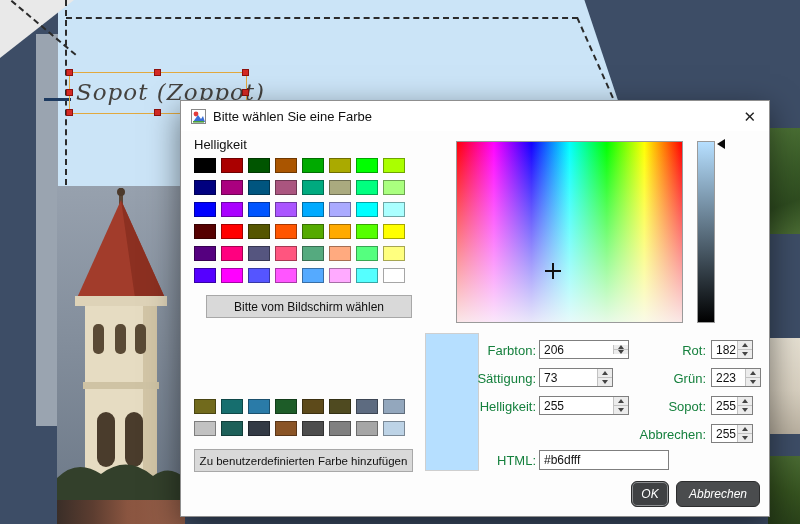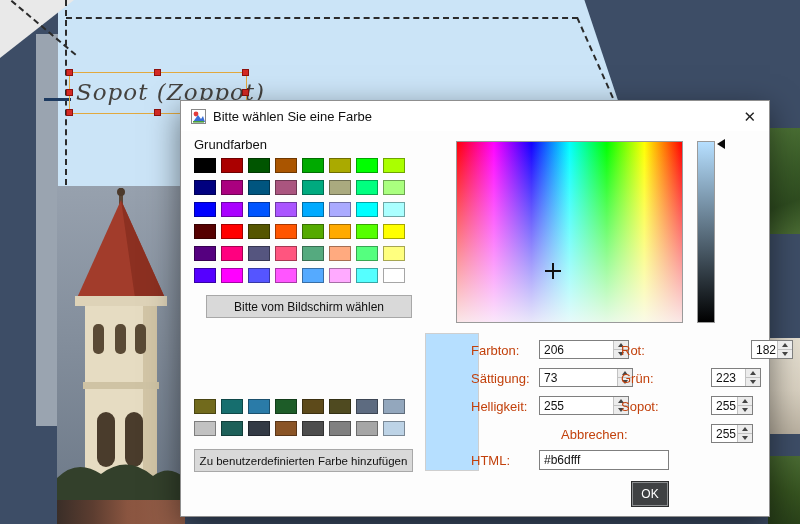--- a/index.html
+++ b/index.html
@@ -75,41 +75,41 @@
 
   .lum-bar { position:absolute; left:516px; top:40px; width:18px; height:182px;
     border:1px solid #9a9a9a; box-sizing:border-box; }
   .lum-arrow { position:absolute; left:536px; top:38px; width:0; height:0;
     border-top:5px solid transparent; border-bottom:5px solid transparent;
     border-right:8px solid #0a0a0a; }
 
   .preview { position:absolute; left:244px; top:232px; width:54px; height:138px;
     border:1px solid #cfcfcf; box-sizing:border-box; }
 
-  .flabel { position:absolute; color:#c2410c; font-size:13px; }
+  .flabel { position:absolute; text-align:right; color:#15803d; font-size:13px; }
 
   .spin { position:absolute; height:19px; display:flex; background:#fff;
     border:1px solid #7f7f7f; box-sizing:border-box; }
   .spin input { flex:1; min-width:0; border:none; outline:none; background:transparent;
     font:12px "Liberation Sans", sans-serif; padding:0 0 0 4px; color:#111; }
   .arrows { width:14px; display:flex; flex-direction:column; border-left:1px solid #c2c2c2; }
   .arrows span { flex:1; display:flex; align-items:center; justify-content:center; background:#ececec; }
   .arrows span + span { border-top:1px solid #c2c2c2; }
   .tri-up { width:0; height:0; border-left:3px solid transparent; border-right:3px solid transparent;
     border-bottom:4px solid #444; }
   .tri-down { width:0; height:0; border-left:3px solid transparent; border-right:3px solid transparent;
     border-top:4px solid #444; }
 
   .html-input { position:absolute; left:358px; top:349px; width:130px; height:20px;
     border:1px solid #7f7f7f; box-sizing:border-box; font:12px "Liberation Sans", sans-serif;
     padding:0 4px; color:#111; background:#fff; }
 
   .dark-btn { position:absolute; top:380px; height:26px; background:#4a4c4e; color:#fff;
-    border:1px solid #2c2d2e; border-radius:0; display:flex; align-items:center;
-    justify-content:center; font-size:12px; box-sizing:border-box; }
+    border:1px solid #2c2d2e; border-radius:6px; display:flex; align-items:center;
+    justify-content:center; font-size:12px; box-sizing:border-box;font-style:italic; }
   .dark-btn.default { background:#3f4143; box-shadow:inset 0 0 0 1px #8d8f91; }
 </style>
 </head>
 <body>
 
 <div class="screen">
 
   <div class="abs page-edge-strip"></div>
   <div class="abs page-blue"></div>
   <div class="abs corner-white"></div>
@@ -168,21 +168,21 @@
       <svg width="15" height="15" viewBox="0 0 15 15">
         <rect x="0.5" y="0.5" width="14" height="14" fill="#ffffff" stroke="#888888"></rect>
         <circle cx="5" cy="5" r="2.4" fill="#e23b3b"></circle>
         <polygon points="2,13 7,6 10,10 12,7 14,13" fill="#3a6fd8"></polygon>
         <rect x="2" y="12" width="11" height="1.6" fill="#4a9e3c"></rect>
       </svg>
       <div class="title-text">Bitte wählen Sie eine Farbe</div>
       <div class="close-x">✕</div>
     </div>
 
-    <div class="dlabel" style="left:13px; top:36px;">Grundfarben</div>
+    <div class="dlabel" style="left:13px; top:36px;">Helligkeit</div>
     <div class="cgrid" style="left:13px; top:57px;">
         <div class="swatch" title="#000000" style="background: rgb(0, 0, 0);"></div>
         <div class="swatch" title="#aa0000" style="background: rgb(170, 0, 0);"></div>
         <div class="swatch" title="#005500" style="background: rgb(0, 85, 0);"></div>
         <div class="swatch" title="#aa5500" style="background: rgb(170, 85, 0);"></div>
         <div class="swatch" title="#00aa00" style="background: rgb(0, 170, 0);"></div>
         <div class="swatch" title="#aaaa00" style="background: rgb(170, 170, 0);"></div>
         <div class="swatch" title="#00ff00" style="background: rgb(0, 255, 0);"></div>
         <div class="swatch" title="#aaff00" style="background: rgb(170, 255, 0);"></div>
         <div class="swatch" title="#00007f" style="background: rgb(0, 0, 127);"></div>
@@ -252,34 +252,34 @@
 
     <div class="gradient-box">
       <div class="crosshair"></div>
     </div>
     <div class="lum-bar" style="background: linear-gradient(rgb(182, 223, 255), rgb(0, 0, 0));"></div>
     <div class="lum-arrow"></div>
 
     <div class="preview" style="background: rgb(182, 223, 255);"></div>
 
     <div class="flabel" style="left:290px; top:242px; width:65px;">Farbton:</div>
-    <div class="spin" style="left:358px; top:239px; width:90px;">
+    <div class="spin" style="left:358px; top:239px; width:90px;align-items:center;">
       <input value="206" style="">
       <div class="arrows">
           <span>
             <i class="tri-up"></i>
           </span>
           <span>
             <i class="tri-down"></i>
           </span>
         </div>
     </div>
 
     <div class="flabel" style="left:290px; top:270px; width:65px;">Sättigung:</div>
-    <div class="spin" style="left:358px; top:267px; width:94px;">
+    <div class="spin" style="left:358px; top:267px; width:74px;">
       <input value="73" style="">
       <div class="arrows">
           <span>
             <i class="tri-up"></i>
           </span>
           <span>
             <i class="tri-down"></i>
           </span>
         </div>
     </div>
@@ -291,21 +291,21 @@
           <span>
             <i class="tri-up"></i>
           </span>
           <span>
             <i class="tri-down"></i>
           </span>
         </div>
     </div>
 
     <div class="flabel" style="left:440px; top:242px; width:85px;">Rot:</div>
-    <div class="spin" style="left:530px; top:239px; width:42px;margin-left:40px;">
+    <div class="spin" style="left:530px; top:239px; width:42px;">
       <input value="182" style="">
       <div class="arrows">
           <span>
             <i class="tri-up"></i>
           </span>
           <span>
             <i class="tri-down"></i>
           </span>
         </div>
     </div>
@@ -346,15 +346,16 @@
           <span>
             <i class="tri-down"></i>
           </span>
         </div>
     </div>
 
     <div class="flabel" style="left:290px; top:352px; width:65px;">HTML:</div>
     <input class="html-input" value="#b6dfff" style="">
 
     <div class="dark-btn default" style="left:450px; width:38px;">OK</div>
+    <div class="dark-btn" style="left:495px; width:84px;">Abbrechen</div>
   </div>
 
 </div>
 
 </body></html>

